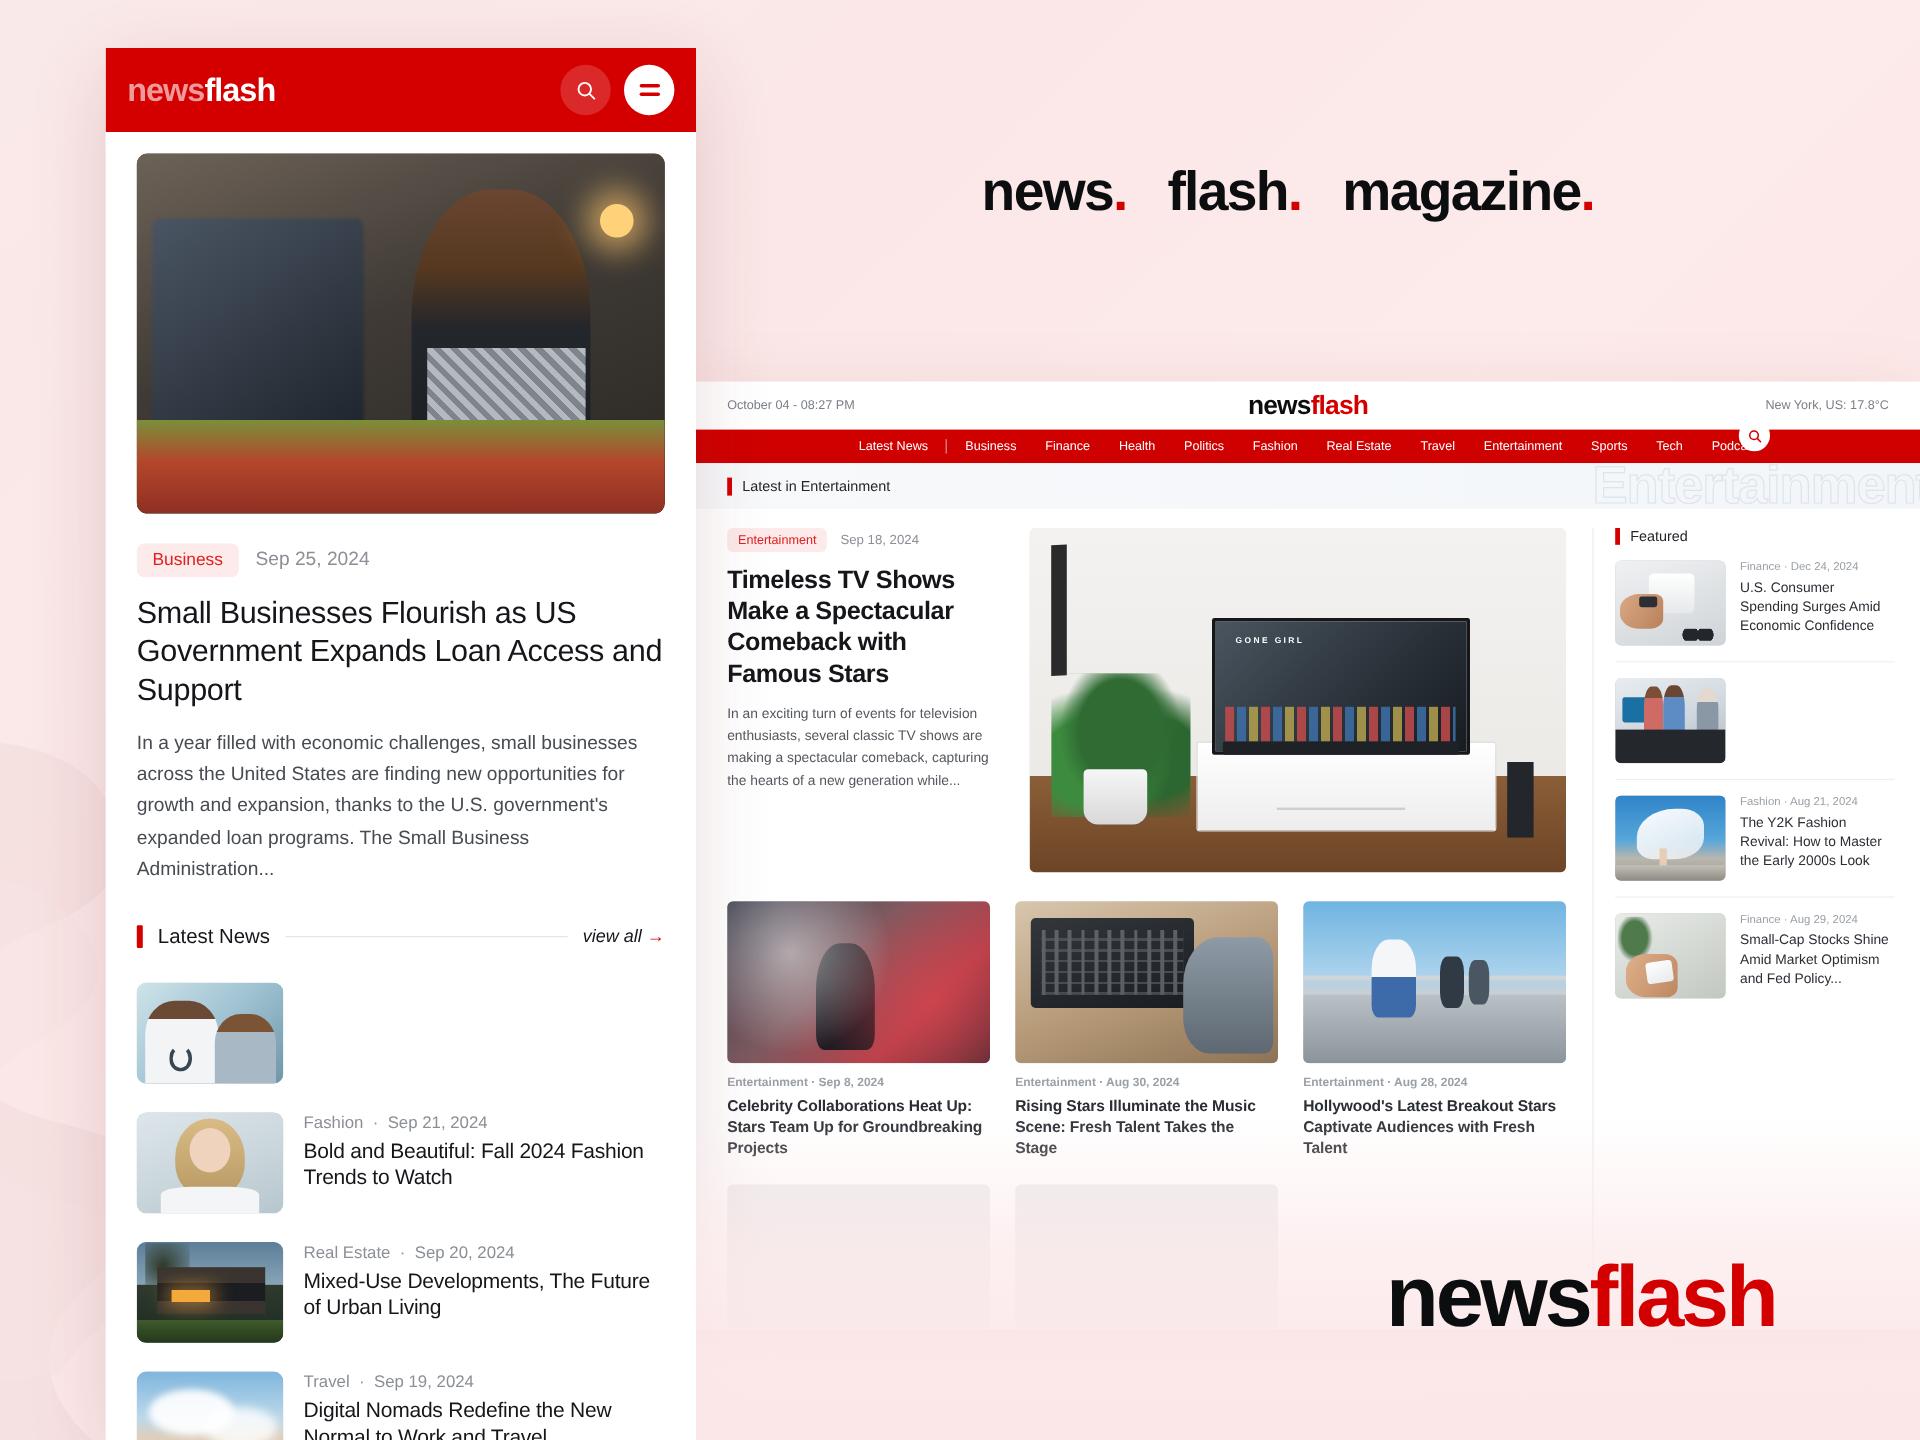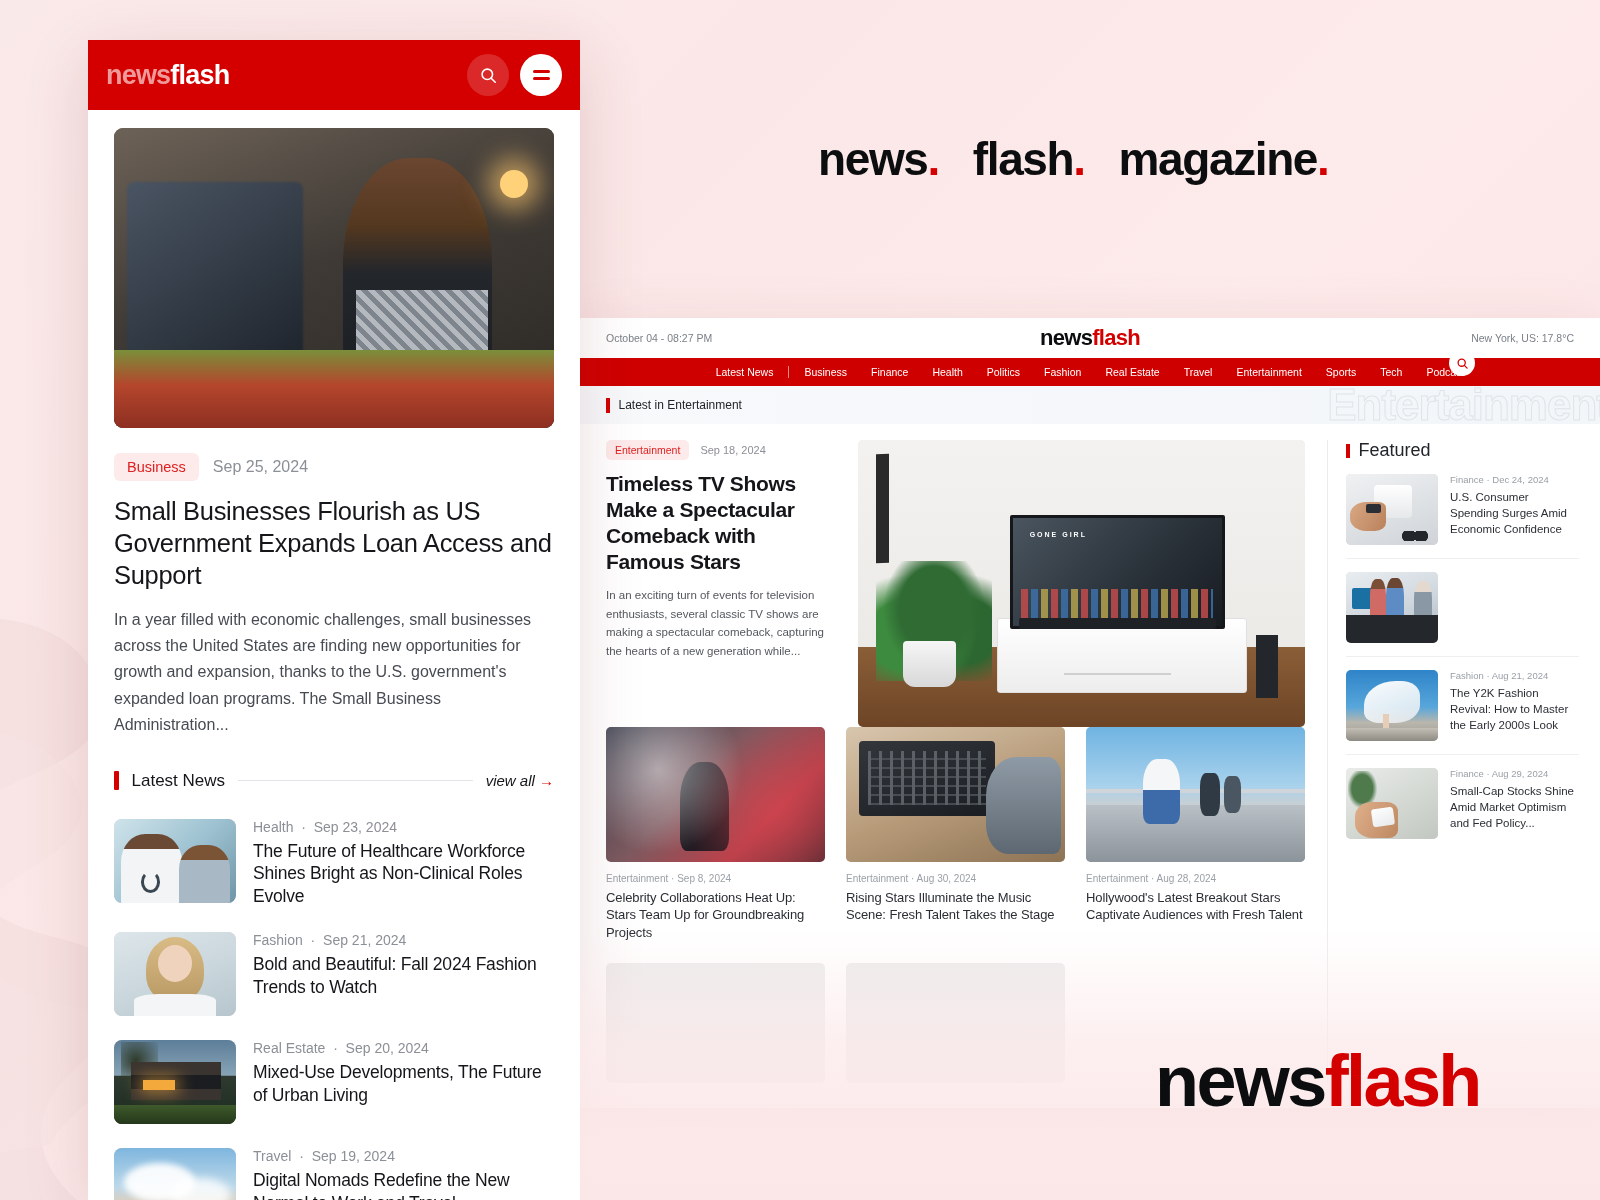--- a/index.html
+++ b/index.html
@@ -117,33 +117,33 @@
   .chip-sm{
     background:#fdeaea;color:#e02020;font-size:10.5px;padding:4px 9px;border-radius:5px;
   }
   .date-sm{font-size:11px;color:#8b8f96;}
   .d-feat-title{
     margin-top:11px;font-size:21px;line-height:1.24;color:#14161a;letter-spacing:-.35px;
   }
   .d-feat-exc{margin-top:11px;font-size:11.5px;line-height:1.62;color:#54585f;}
   .d-feat-img{flex:1;height:287px;border-radius:5px;overflow:hidden;background:#e9e9e9;}
 
-  .d-cards{display:flex;gap:21px;}
+  .d-cards{display:flex;gap:21px;margin-top:24px;font-weight:bold;}
   .d-card{width:219px;}
   .d-card-img{width:100%;height:135px;border-radius:5px;overflow:hidden;background:#ddd;}
   .d-card-meta{margin-top:11px;font-size:10px;color:#9aa0a7;}
   .d-card-title{margin-top:5px;font-size:13px;line-height:1.34;color:#2b2f35;letter-spacing:-.1px;}
 
   .d-cards-2{display:flex;gap:21px;margin-top:22px;}
   .d-card-ghost{width:219px;height:120px;border-radius:5px;background:#ececec;}
 
   .d-right{width:252px;flex:none;border-left:1px solid #ececef;padding-left:18px;}
   .f-head{display:flex;align-items:center;gap:9px;}
   .f-bar{width:3.5px;height:14px;background:#d40000;}
-  .f-title{font-size:18px;color:#22252a;}
+  .f-title{font-size:12px;color:#22252a;}
   .f-item{display:flex;gap:12px;padding:13px 0;border-bottom:1px solid #eeeff1;}
   .f-item:last-child{border-bottom:none;}
   .f-thumb{width:92px;height:71px;border-radius:5px;flex:none;overflow:hidden;background:#ccc;}
   .f-meta{font-size:9.5px;color:#9aa0a7;}
   .f-tt{margin-top:5px;font-size:11.5px;line-height:1.37;color:#2b2f35;}
 
   
   .d-fade{
     position:absolute;left:580px;top:930px;width:1020px;height:270px;z-index:5;
     background:linear-gradient(180deg,rgba(252,233,234,0) 0%,rgba(252,233,234,.72) 42%,rgba(252,232,233,.97) 78%,#fce7e8 100%);
@@ -365,24 +365,20 @@
 
     <div class="m-list">
       <div class="m-item">
         <div class="m-thumb">
           <div class="ph ph-doctor">
               <div class="d1"></div>
               <div class="d2"></div>
               <div class="steth"></div>
             </div>
         </div>
-        <div>
-          <div class="m-item-meta"><span>Health</span> &nbsp;·&nbsp; <span>Sep 23, 2024</span></div>
-          <div class="m-item-title">The Future of Healthcare Workforce Shines Bright as Non-Clinical Roles Evolve</div>
-        </div>
       </div>
 
       <div class="m-item">
         <div class="m-thumb">
           <div class="ph ph-woman">
               <div class="hair"></div>
               <div class="face"></div>
               <div class="body"></div>
             </div>
         </div>

